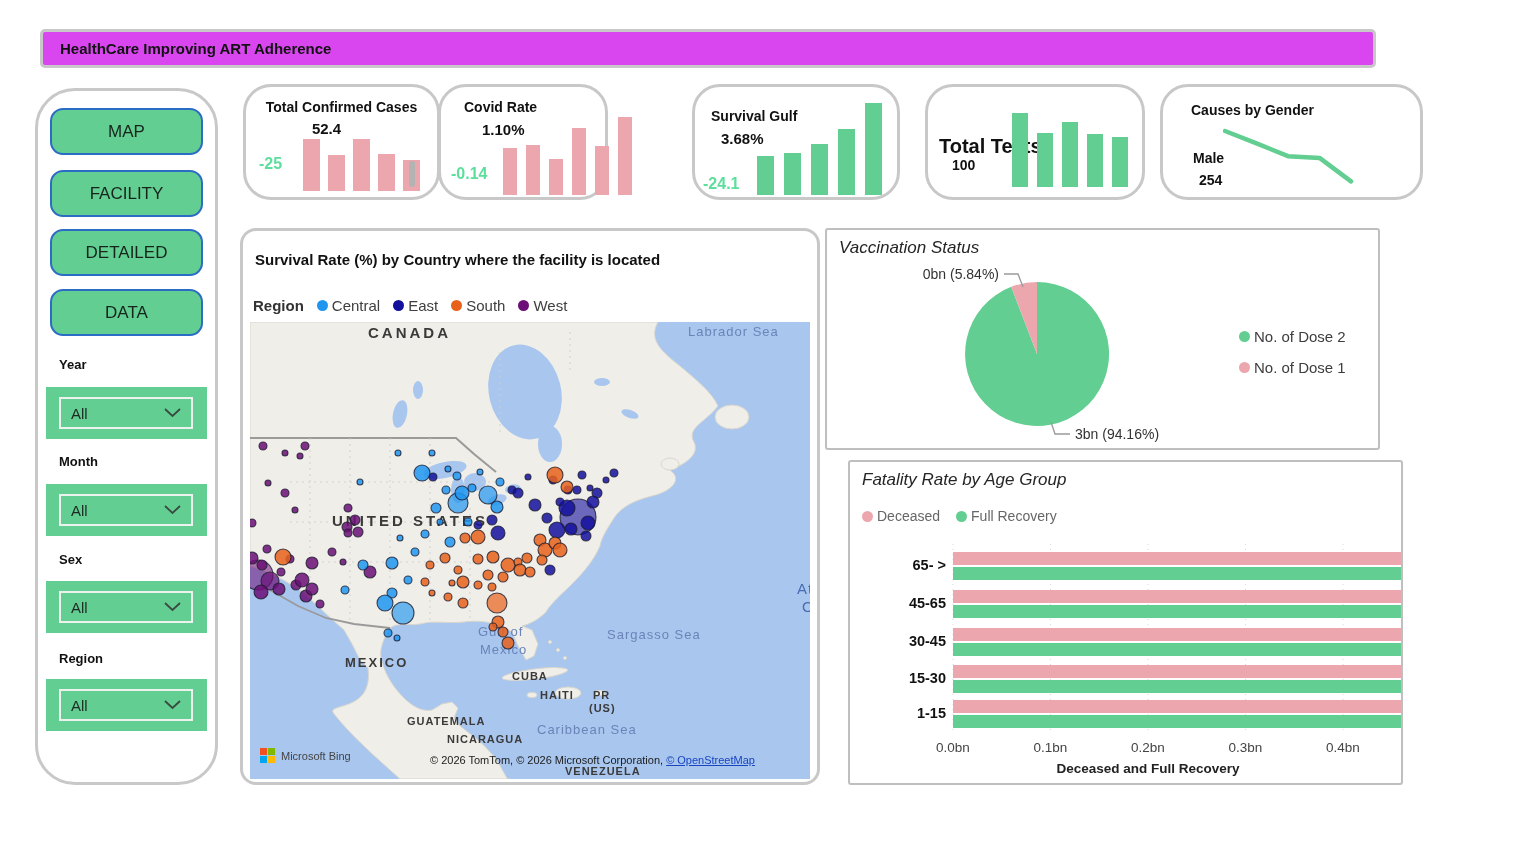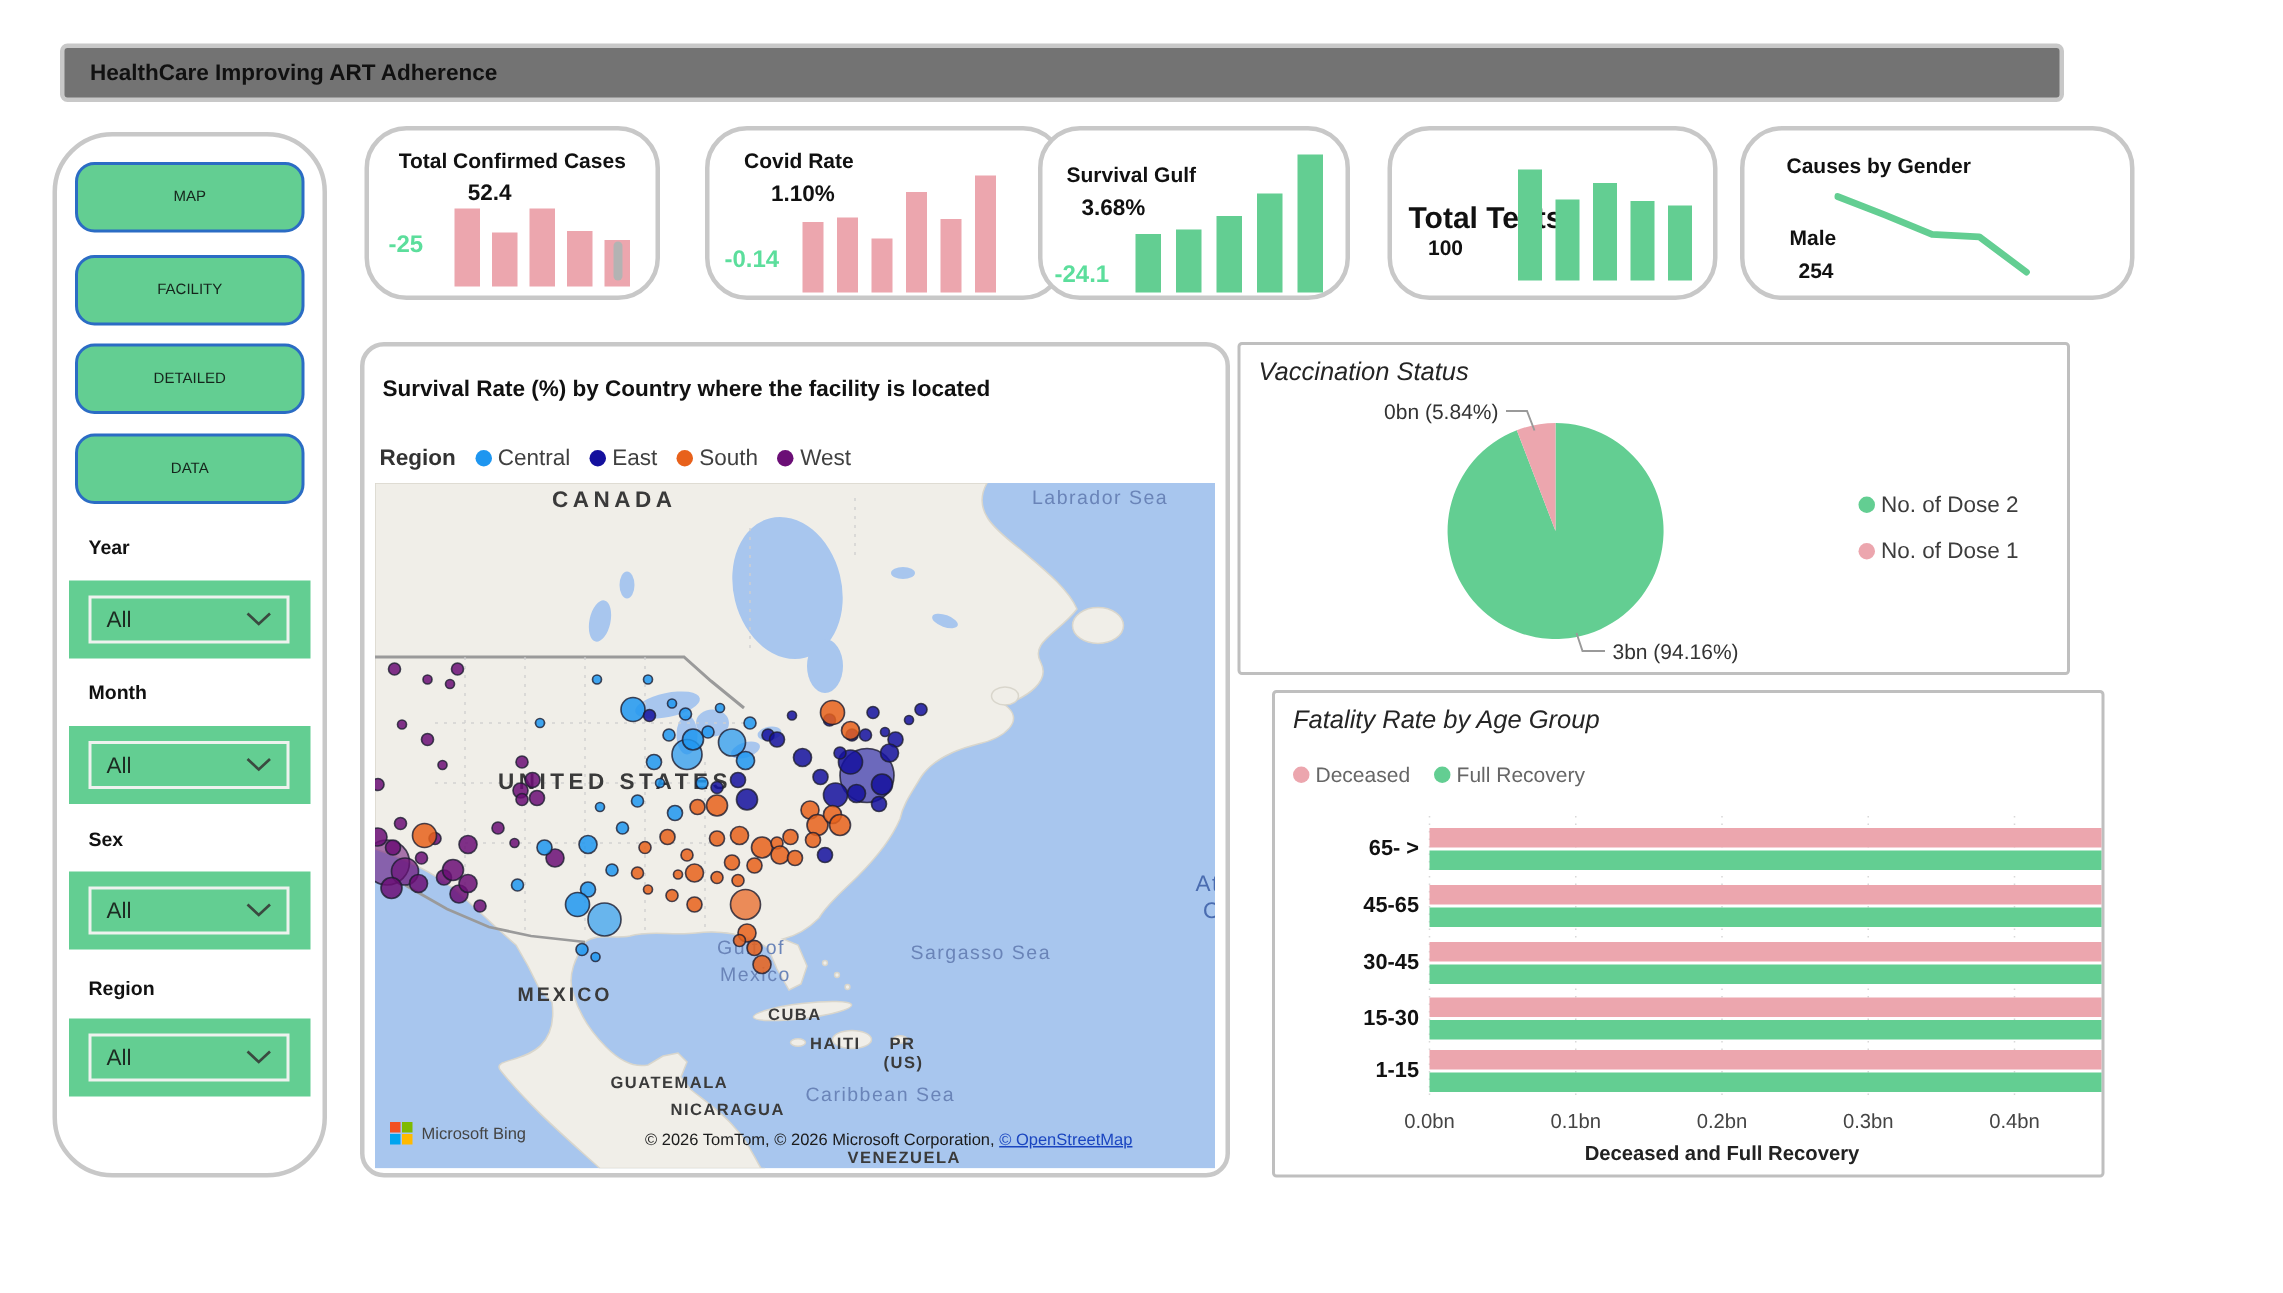--- a/index.html
+++ b/index.html
@@ -6,56 +6,56 @@
   html,body { margin:0; padding:0; }
   body {
     width:1522px; height:862px; position:relative; overflow:hidden;
     background:#ffffff; font-family:"Liberation Sans", sans-serif; color:#111;
   }
   .abs { position:absolute; }
 
   
   #titlebar {
     left:40px; top:29px; width:1336px; height:39px;
-    border:3px solid #c8c8c8; border-radius:5px; background:#737373;
+    border:3px solid #c8c8c8; border-radius:5px; background:#d946ef;
     display:flex; align-items:center; padding-left:17px;
     font-size:15px; font-weight:bold;
   }
 
   
   #sidebar {
     left:35px; top:88px; width:183px; height:697px;
     border:3px solid #c8c8c8; border-radius:40px; background:#fff;
   }
   .nav-btn {
     position:absolute; left:12px; width:153px; height:47px;
     background:var(--green); border:2px solid #2b6cc4; border-radius:13px;
     display:flex; align-items:center; justify-content:center;
-    font-size:10px; color:#15251c; cursor:pointer;
+    font-size:17px; color:#15251c; cursor:pointer;
   }
   #btn-0{top:17px} #btn-1{top:79px} #btn-2{top:138px} #btn-3{top:198px}
   .filter-label { position:absolute; left:21px; font-size:13px; font-weight:bold; color:#111; }
   #flabel-0{top:266px} #flabel-1{top:363px} #flabel-2{top:461px} #flabel-3{top:560px}
   .filter-block {
     position:absolute; left:8px; width:161px; height:52px; background:var(--green);
   }
   #fblock-0{top:296px} #fblock-1{top:393px} #fblock-2{top:490px} #fblock-3{top:588px}
   .select {
     position:absolute; left:13px; top:10px; width:134px; height:32px;
     border:2px solid #eef2ee; display:flex; align-items:center;
     justify-content:space-between; padding:0 10px; font-size:15px; color:#1c2b22;
     cursor:pointer;
   }
 
   
   .kpi-card {
     position:absolute; top:84px; height:116px; background:#fff;
     border:3px solid #c8c8c8; border-radius:28px;
   }
-  #card-0{left:243px;width:197px} #card-1{left:470px;width:240px}
+  #card-0{left:243px;width:197px} #card-1{left:438px;width:170px}
   #card-2{left:692px;width:208px} #card-3{left:925px;width:220px}
   #card-4{left:1160px;width:263px}
   .kpi-title { position:absolute; font-size:14px; font-weight:bold; white-space:nowrap; }
   .kpi-value { position:absolute; font-size:15px; font-weight:bold; }
   .kpi-delta { position:absolute; font-size:16px; font-weight:bold; color:var(--greenText); }
   #card-0 .kpi-title{left:0;right:0;top:12px;text-align:center}
   #card-0 .kpi-value{left:0;right:30px;top:33px;text-align:center}
   #card-0 .kpi-delta{left:13px;top:68px}
   #card-1 .kpi-title{left:23px;top:12px}
   #card-1 .kpi-value{left:41px;top:34px}

